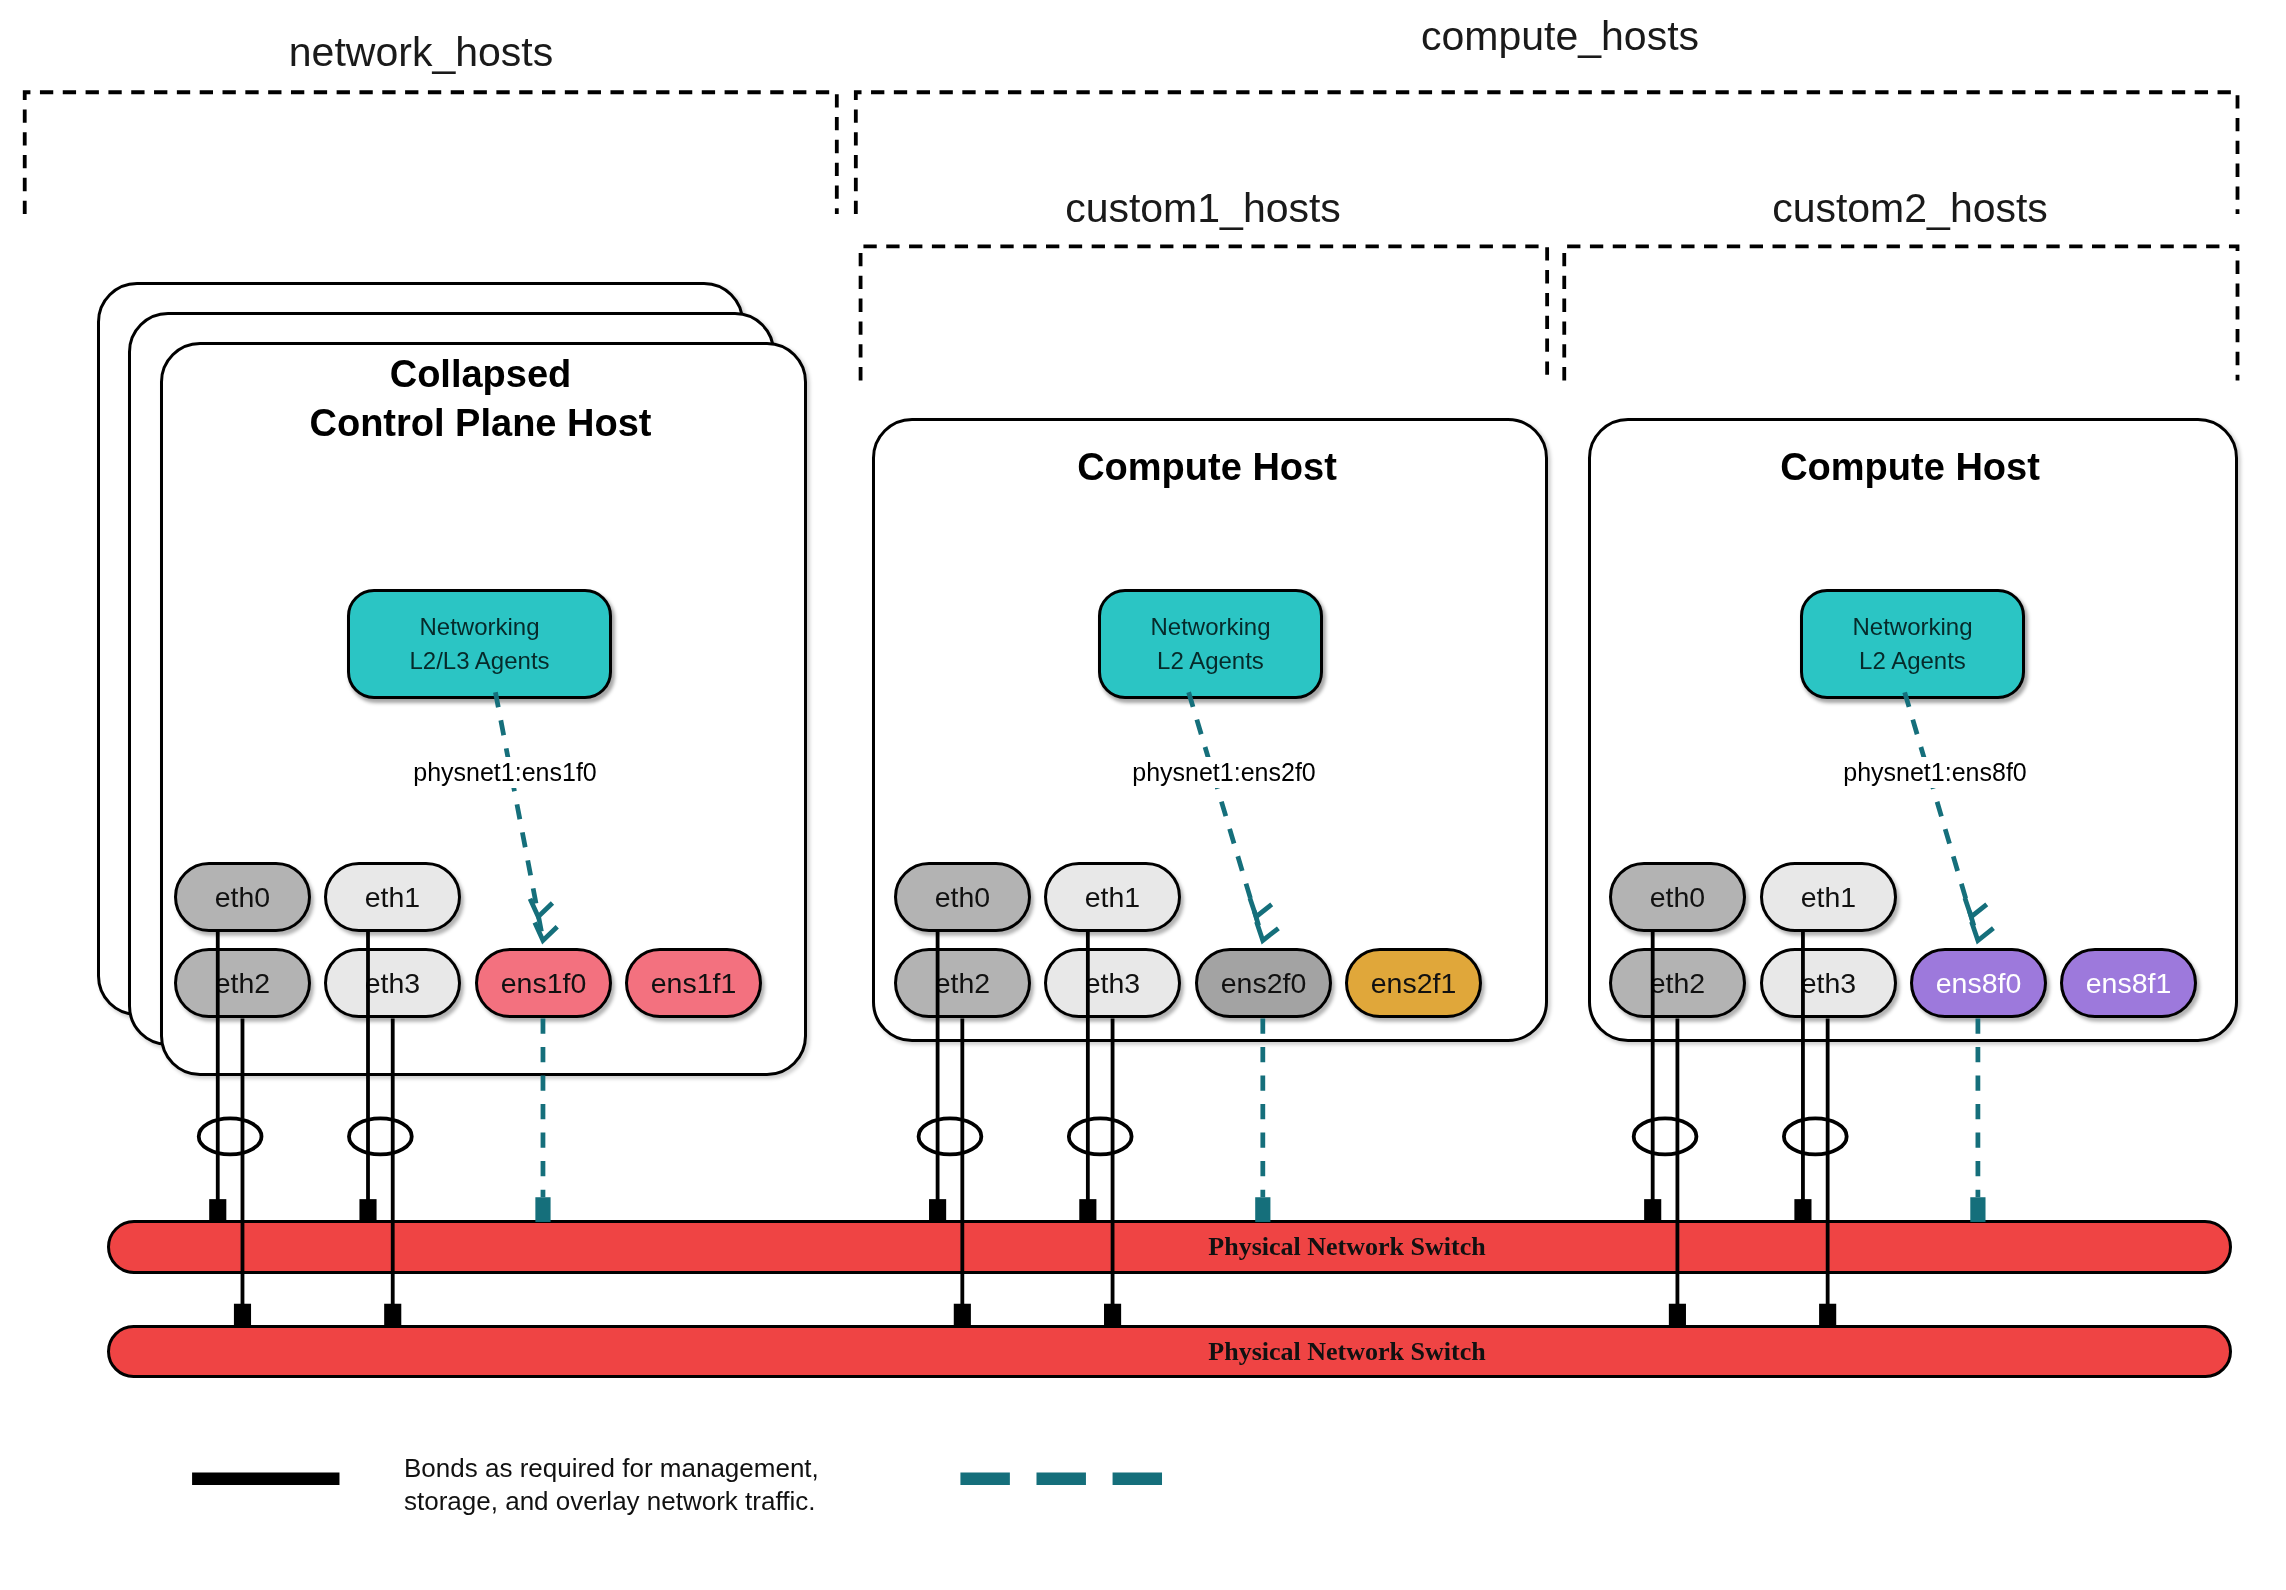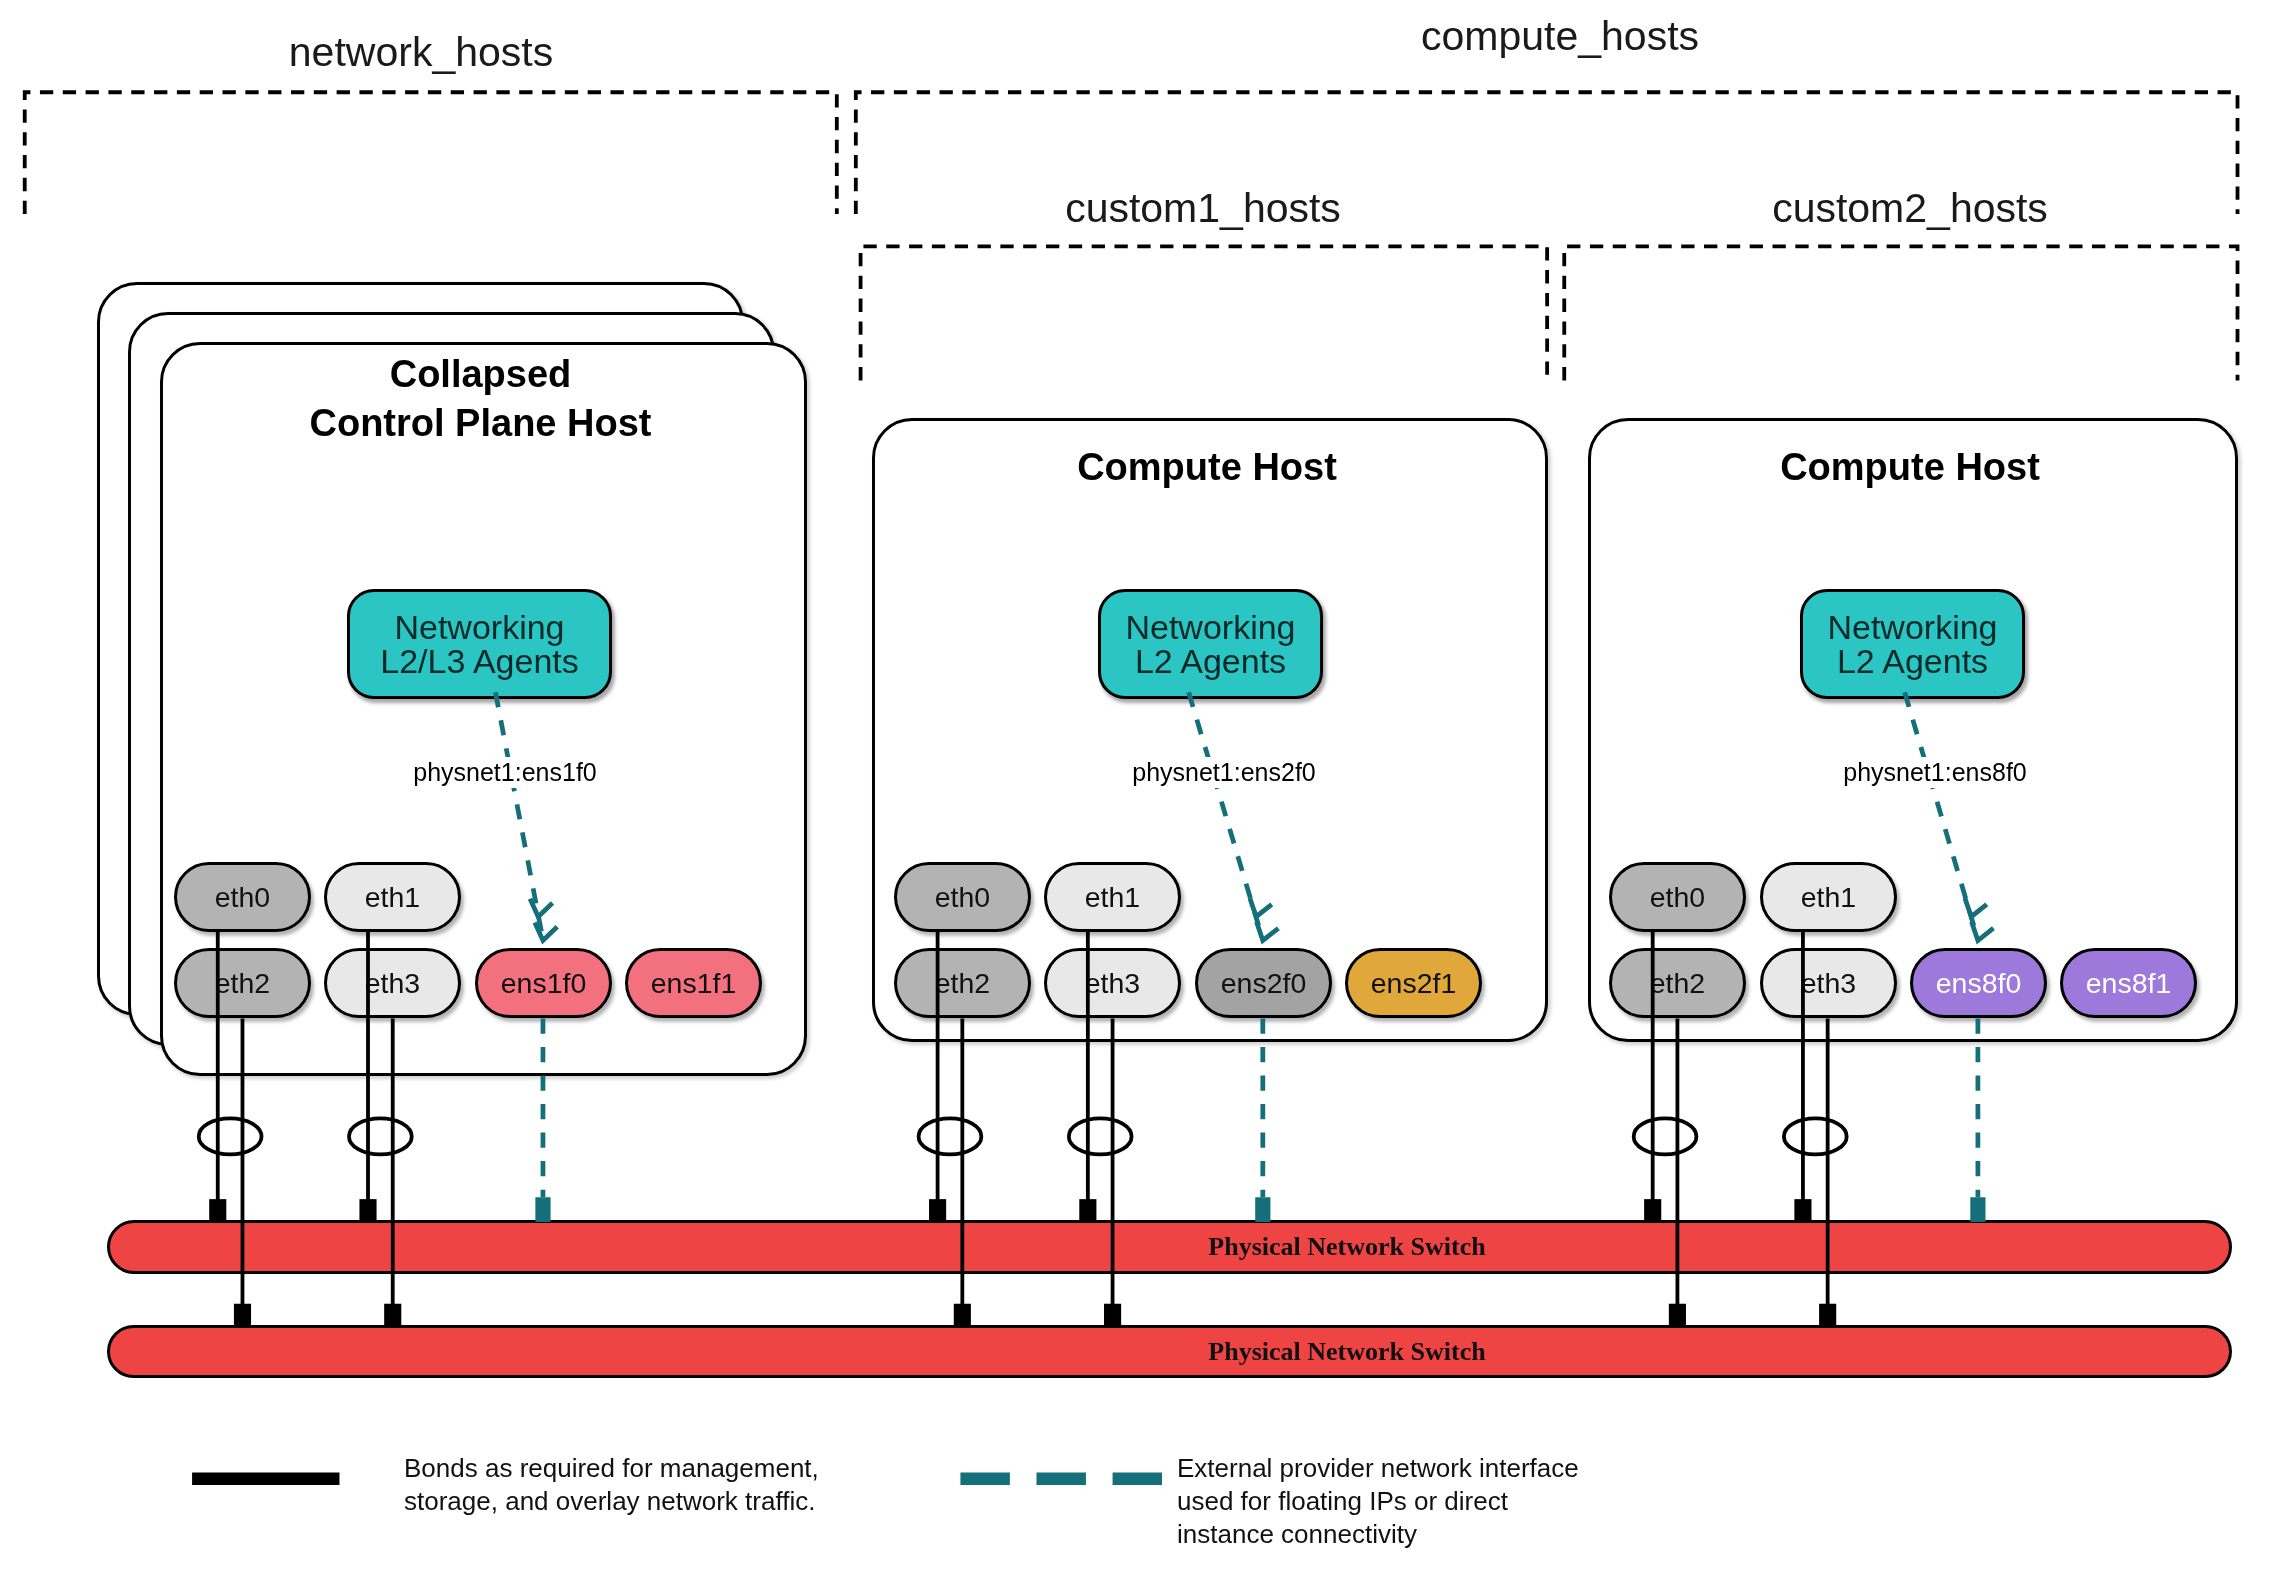--- a/index.html
+++ b/index.html
@@ -7,21 +7,21 @@
     position:relative;width:2286px;height:1590px;background:#ffffff;
     font-family:"Liberation Sans", sans-serif;color:#111;overflow:hidden;
   }
   .abs{position:absolute;}
   .group-label{font-size:41px;color:#1a1a1a;text-align:center;transform:translateX(-50%);white-space:nowrap;}
   .host-box{position:absolute;background:#fff;border:3.8px solid #000;border-radius:40px;box-shadow:2.9px 2.9px 3.8px rgba(0,0,0,.18);}
   .host-title{position:absolute;font-weight:bold;font-size:38px;line-height:49px;text-align:center;color:#000;}
   .agent-box{
     position:absolute;height:104px;background:var(--agent-fill);border:3.8px solid #000;border-radius:27px;
     box-shadow:2.9px 3.8px 3.8px rgba(0,0,0,.35);display:flex;flex-direction:column;align-items:center;justify-content:center;
-    font-size:34px;line-height:34px;color:#062a2a;text-align:center;
+    font-size:24px;line-height:34px;color:#062a2a;text-align:center;
   }
   .physnet{position:absolute;transform:translateX(-50%);background:#fff;padding:1px 7.6px;font-size:25px;color:#000;white-space:nowrap;z-index:6;}
   .pill{
     position:absolute;width:137px;height:70px;border:3.8px solid #000;border-radius:37px;
     display:flex;align-items:center;justify-content:center;font-size:28.5px;color:#111;
     box-shadow:2.9px 3.8px 3.8px rgba(0,0,0,.30);box-sizing:border-box;z-index:2;
   }
   .pill.c-dark{background:var(--eth-dark);}
   .pill.c-light{background:var(--eth-light);}
   .pill.c-pink{background:var(--nic-pink);}
@@ -194,20 +194,15 @@
   </svg>
 
   <div class="physnet" style="left:505px;top:757px;">physnet1:ens1f0</div>
   <div class="physnet" style="left:1224px;top:757px;">physnet1:ens2f0</div>
   <div class="physnet" style="left:1935px;top:757px;">physnet1:ens8f0</div>
 
   <div class="legend-text" style="left:404px;top:1452px;">
     <div>Bonds as required for management,</div>
     <div>storage, and overlay network traffic.</div>
   </div>
-  <div class="legend-text" style="left:1177px;top:1452px;">
-    <div>External provider network interface</div>
-    <div>used for floating IPs or direct</div>
-    <div>instance connectivity</div>
-  </div>
 
 </div>
 
 
 </body></html>

